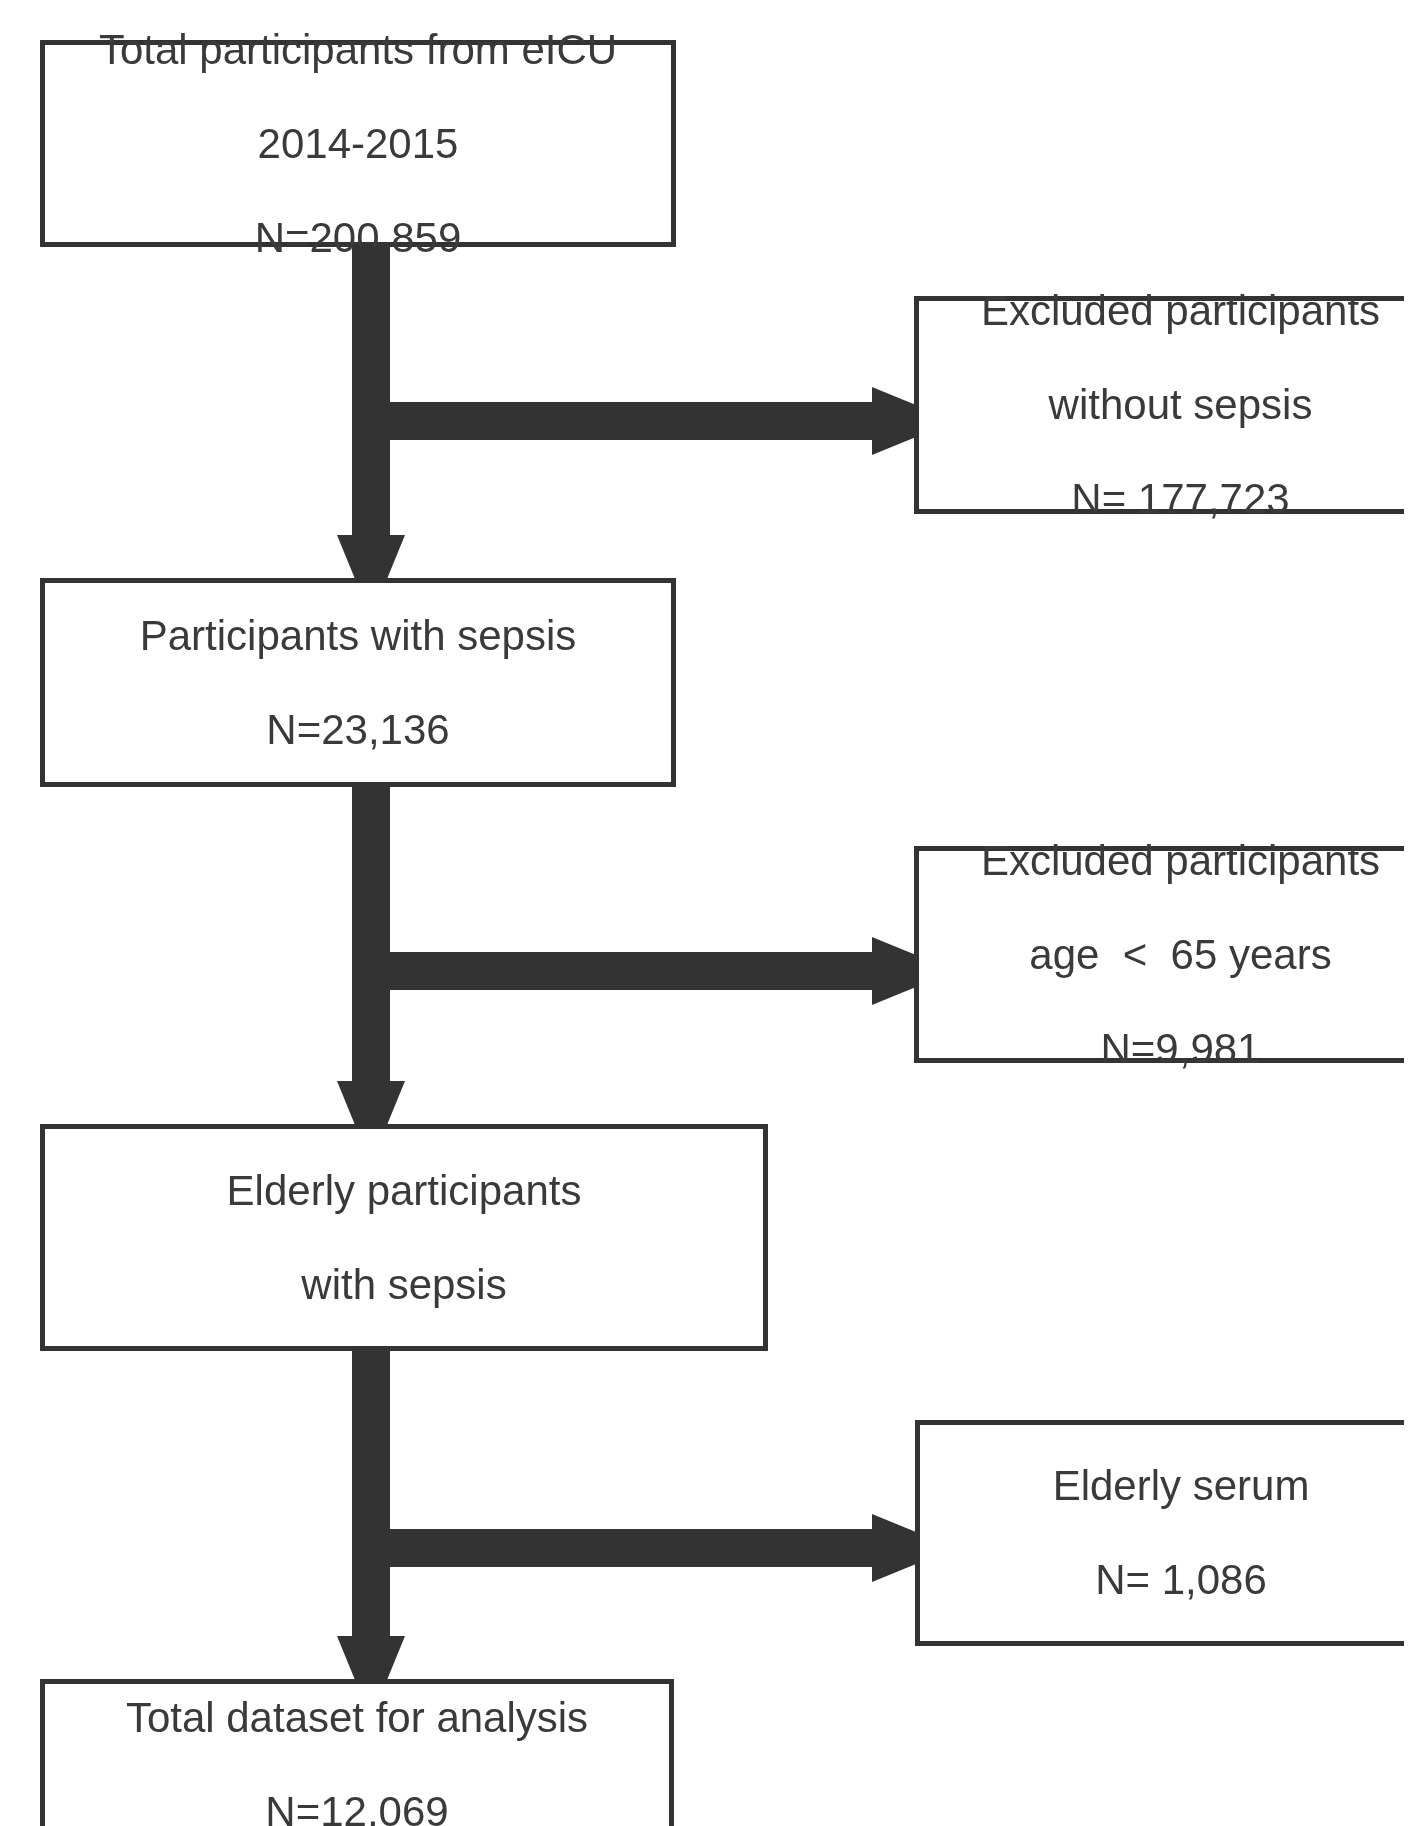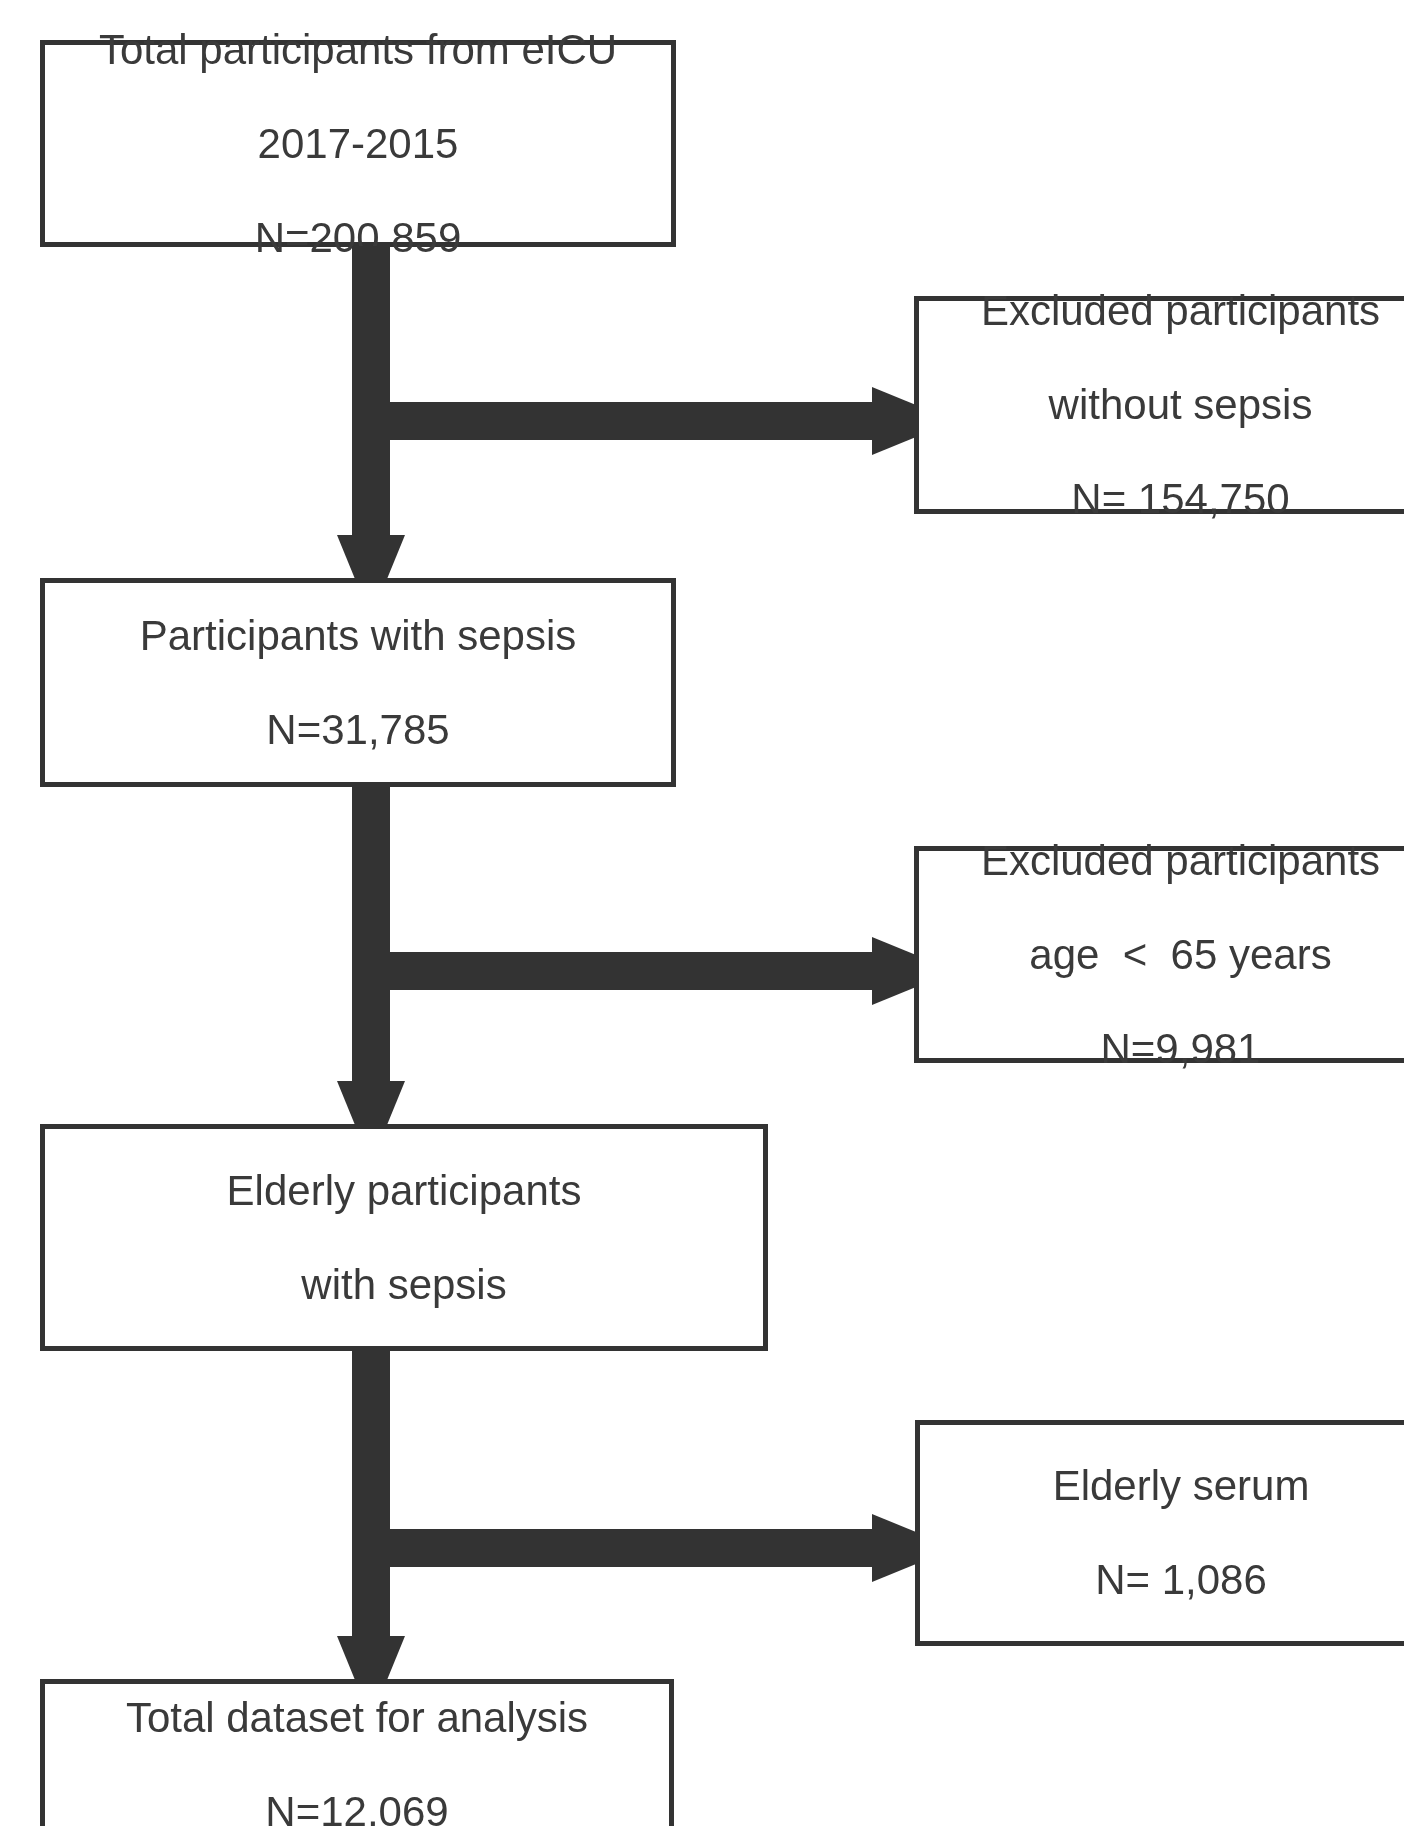--- a/index.html
+++ b/index.html
@@ -91,39 +91,39 @@
   .arrow-right-2 { top: 905px; }
   .arrow-right-3 { top: 1482px; }
 </style>
 </head>
 <body>
 
 <div class="canvas">
 
   <div class="box box-total">
     <div class="line">Total participants from eICU</div>
-    <div class="line">2017-2015</div>
+    <div class="line">2014-2015</div>
     <div class="line">N=200,859</div>
   </div>
 
   <div class="vline vline-1"></div>
   <div class="arrow-down arrow-down-1"></div>
 
   <div class="hline hline-1"></div>
   <div class="arrow-right arrow-right-1"></div>
 
   <div class="box box-r1">
     <div class="line">Excluded participants</div>
     <div class="line">without sepsis</div>
-    <div class="line">N= 154,750</div>
+    <div class="line">N= 177,723</div>
   </div>
 
   <div class="box box-sepsis">
     <div class="line">Participants with sepsis</div>
-    <div class="line">N=31,785</div>
+    <div class="line">N=23,136</div>
   </div>
 
   <div class="vline vline-2"></div>
   <div class="arrow-down arrow-down-2"></div>
 
   <div class="hline hline-2"></div>
   <div class="arrow-right arrow-right-2"></div>
 
   <div class="box box-r2">
     <div class="line">Excluded participants</div>

